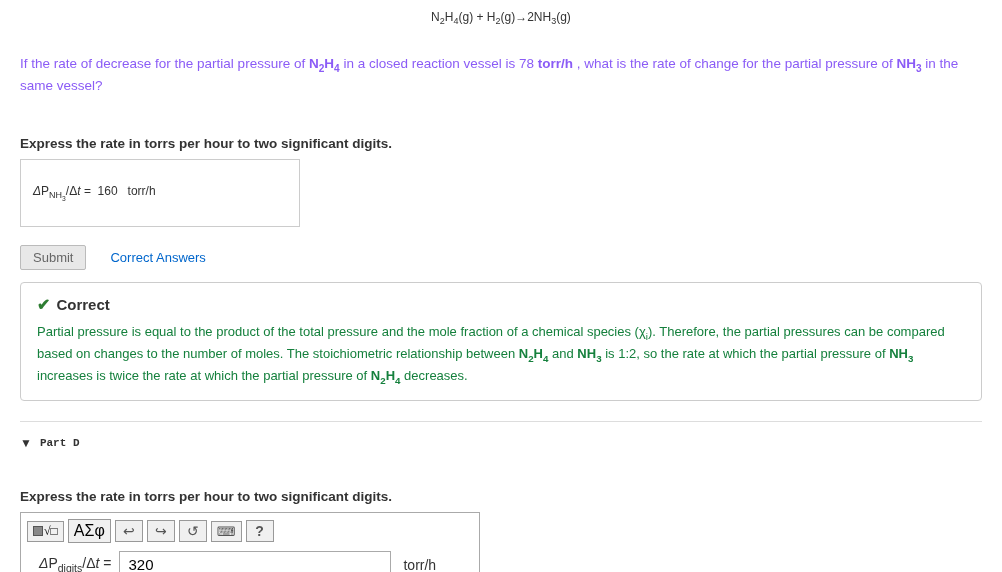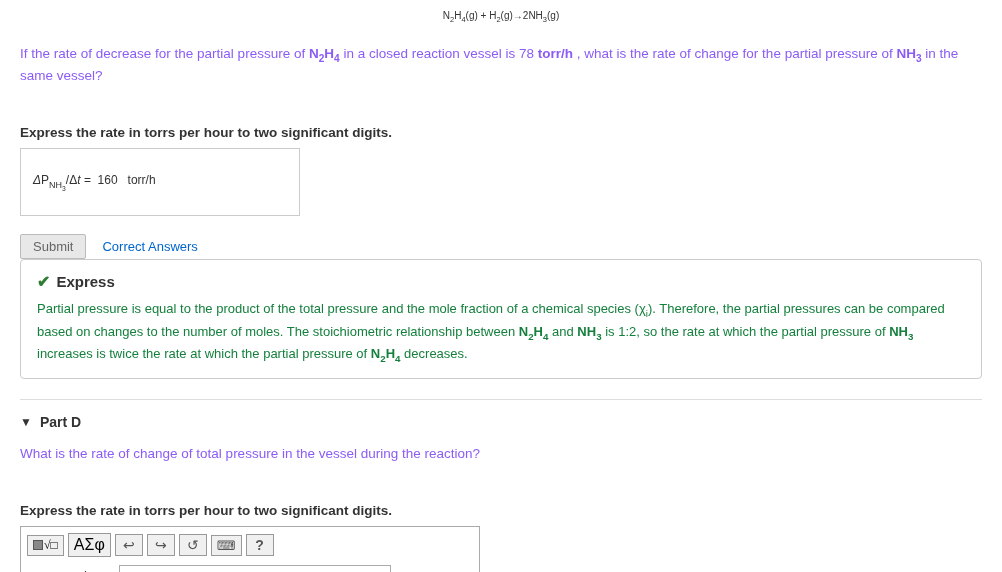--- a/index.html
+++ b/index.html
@@ -9,22 +9,22 @@
       color: #333;
       background: #fff;
       width: 1002px;
       overflow-x: hidden;
     }
     .page-container {
       padding: 10px 20px 20px 20px;
     }
     .reaction-equation {
       text-align: center;
-      font-size: 10px;
-      margin-bottom: 20px;
+      font-size: 12px;
+      margin-bottom: 28px;
       color: #333;
     }
     .problem-text {
       font-size: 13.5px;
       line-height: 1.5;
       margin-bottom: 10px;
       color: #8b5cf6;
     }
     .bold-instruction {
       font-weight: bold;
@@ -37,21 +37,22 @@
       padding: 24px 12px;
       display: inline-block;
       min-width: 280px;
       margin-bottom: 18px;
       font-size: 12px;
       background: #fff;
     }
     .button-row {
       display: flex;
       align-items: center;
-      gap: 16px;
+      gap: 24px;
+      margin-bottom: 12px;
     }
     .submit-btn {
       background: #e8e8e8;
       border: 1px solid #bbb;
       padding: 4px 12px;
       font-size: 13px;
       color: #666;
       cursor: pointer;
       border-radius: 2px;
     }
@@ -98,21 +99,22 @@
       margin-bottom: 14px;
     }
     .part-triangle {
       color: #333;
       font-size: 12px;
       margin-right: 8px;
       cursor: pointer;
     }
     .part-label {
       font-weight: bold;
-      font-size: 14px;
+      font-size: 11px;
+      font-family: Liberation Mono, monospace;
     }
     .math-toolbar {
       display: flex;
       align-items: center;
       gap: 4px;
       margin-bottom: 0;
     }
     .toolbar-btn {
       border: 1px solid #999;
       background: #f0f0f0;
@@ -204,39 +206,38 @@
   
   <div class="button-row">
     <button class="submit-btn">Submit</button>
     <a class="previous-answers-link">Correct Answers</a>
   </div>
 
   
   <div class="correct-box">
     <div class="correct-header">
       <span class="check-icon">✔</span>
-      <span>Express</span>
+      <span>Correct</span>
     </div>
     <div class="correct-text">
       Partial pressure is equal to the product of the total pressure and the mole fraction of a chemical species (χ<sub>i</sub>). Therefore, the partial pressures can be compared based on changes to the number of moles. The stoichiometric relationship between <strong>N<sub>2</sub>H<sub>4</sub></strong> and <strong>NH<sub>3</sub></strong> is 1:2, so the rate at which the partial pressure of <strong>NH<sub>3</sub></strong> increases is twice the rate at which the partial pressure of <strong>N<sub>2</sub>H<sub>4</sub></strong> decreases.
     </div>
   </div>
 
   
   <hr class="part-divider">
 
   
   <div class="part-header">
     <span class="part-triangle">▼</span>
     <span class="part-label">Part D</span>
   </div>
 
   
   <div class="part-section">
-    <div class="problem-text">What is the rate of change of total pressure in the vessel during the reaction?</div>
     <div class="bold-instruction">Express the rate in torrs per hour to two significant digits.</div>
 
     <div class="input-area-box">
 
       <div class="math-toolbar">
         <button class="toolbar-btn">
           <span style="display:inline-flex;align-items:center;gap:1px;">
             <span style="width:10px;height:10px;border:1px solid #555;background:#888;display:inline-block;"></span>
             <span class="toolbar-icon-sqrt">√□</span>
           </span>

